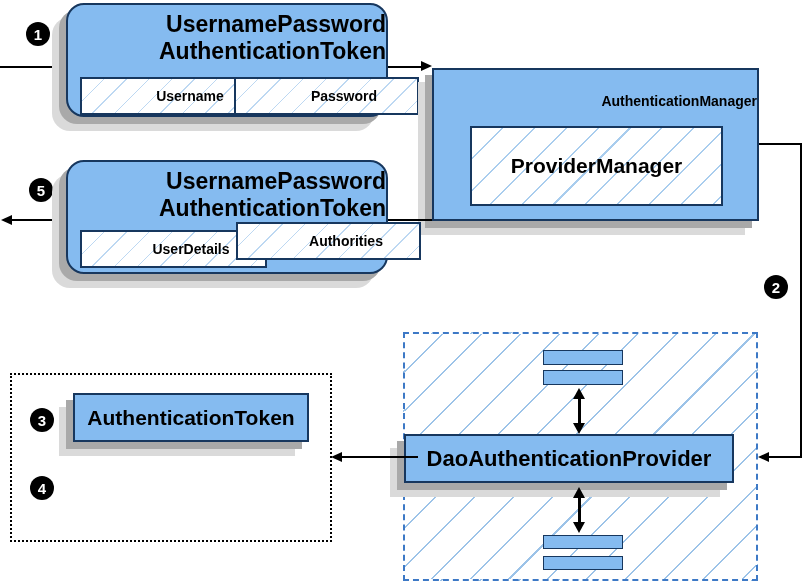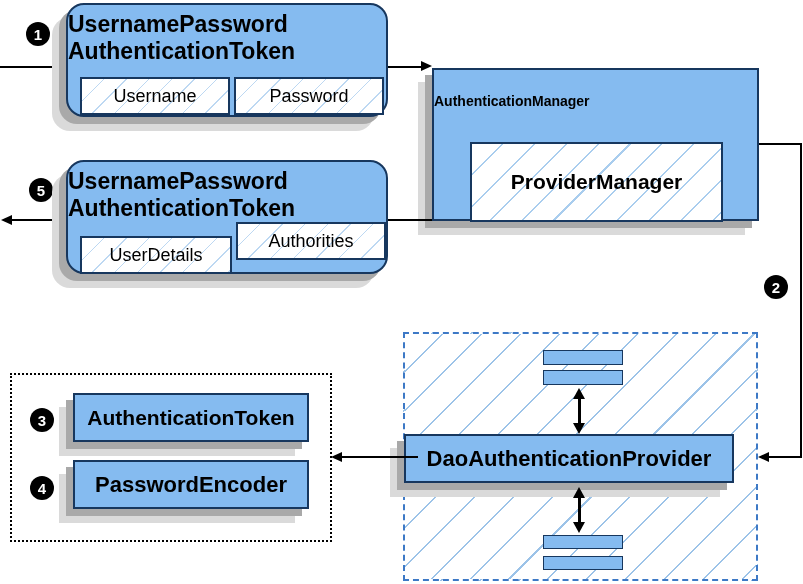--- a/index.html
+++ b/index.html
@@ -22,24 +22,24 @@
   .dotted-box{border:2px dotted #000;background:#fff;}
   
   .hline{position:absolute;height:2px;background:#000;}
   .vline{position:absolute;width:2px;background:#000;}
   .tri{position:absolute;width:0;height:0;}
   .tri-r{border-top:5px solid transparent;border-bottom:5px solid transparent;border-left:11px solid #000;}
   .tri-l{border-top:5px solid transparent;border-bottom:5px solid transparent;border-right:11px solid #000;}
   .tri-u{border-left:6px solid transparent;border-right:6px solid transparent;border-bottom:11px solid #000;}
   .tri-d{border-left:6px solid transparent;border-right:6px solid transparent;border-top:11px solid #000;}
   
-  .tk-title{position:absolute;left:0;right:0;text-align:left;font-weight:bold;
+  .tk-title{position:absolute;left:0;right:0;text-align:right;font-weight:bold;
     font-size:23px;line-height:27px;}
   .field{position:absolute;border:2px solid #17375e;display:flex;align-items:center;
-    justify-content:center;font-weight:normal;font-size:18px;white-space:nowrap;}
+    justify-content:center;font-weight:bold;font-size:14px;white-space:nowrap;padding-left:35px;}
   .bar-label{display:flex;align-items:center;justify-content:center;
     font-weight:bold;white-space:nowrap;}
   .heading{position:absolute;text-align:center;font-weight:bold;font-size:21px;line-height:26px;}
   
   .badge{position:absolute;width:24px;height:24px;border-radius:50%;background:#000;
     color:#fff;font-weight:bold;font-size:15px;display:flex;align-items:center;
     justify-content:center;}
 </style>
 </head>
 <body>
@@ -54,39 +54,39 @@
     <div class="tk-title" style="top:33px;">AuthenticationToken</div>
     <div class="field hatch-sm" style="left:12px;top:72px;width:146px;height:34px;">Username</div>
     <div class="field hatch-sm" style="left:166px;top:72px;width:146px;height:34px;">Password</div>
   </div>
 
   <div class="hline" style="left:388px;top:66px;width:33px;"></div>
   <div class="tri tri-r" style="left:421px;top:61px;"></div>
 
   <div class="abs blue-box shadow" style="left:432px;top:68px;width:327px;height:153px;">
     <div class="tk-title" style="top:18px;font-size:14px;">AuthenticationManager</div>
-    <div class="abs hatch-md bar-label" style="left:36px;top:56px;width:253px;height:80px;border:2px solid #17375e;font-size:21px;margin-top:16px;">ProviderManager</div>
+    <div class="abs hatch-md bar-label" style="left:36px;top:56px;width:253px;height:80px;border:2px solid #17375e;font-size:21px;">ProviderManager</div>
   </div>
 
   <div class="hline" style="left:759px;top:143px;width:43px;"></div>
   <div class="vline" style="left:800px;top:143px;height:315px;"></div>
   <div class="hline" style="left:769px;top:456px;width:33px;"></div>
   <div class="tri tri-l" style="left:758px;top:452px;"></div>
   <div class="badge" style="left:764px;top:275px;">2</div>
 
   <div class="hline" style="left:388px;top:219px;width:44px;"></div>
 
   <div class="badge" style="left:29px;top:178px;">5</div>
   <div class="hline" style="left:11px;top:219px;width:55px;"></div>
   <div class="tri tri-l" style="left:1px;top:215px;"></div>
 
   <div class="abs blue-box rounded shadow" style="left:66px;top:160px;width:322px;height:114px;">
     <div class="tk-title" style="top:6px;">UsernamePassword</div>
     <div class="tk-title" style="top:33px;">AuthenticationToken</div>
-    <div class="field hatch-sm" style="left:12px;top:74px;width:148px;height:34px;">UserDetails</div>
+    <div class="field hatch-sm" style="left:12px;top:68px;width:148px;height:34px;">UserDetails</div>
     <div class="field hatch-sm" style="left:168px;top:60px;width:146px;height:34px;">Authorities</div>
   </div>
 
 
   <div class="abs dashed-box hatch-lg" style="left:403px;top:332px;width:355px;height:249px;"></div>
 
   <div class="abs blue-box" style="left:543px;top:350px;width:80px;height:15px;border-width:1.5px;"></div>
   <div class="abs blue-box" style="left:543px;top:370px;width:80px;height:15px;border-width:1.5px;"></div>
 
   <div class="vline" style="left:578px;top:397px;height:30px;width:3px;"></div>
@@ -104,15 +104,14 @@
 
   <div class="hline" style="left:340px;top:456px;width:78px;"></div>
   <div class="tri tri-l" style="left:331px;top:452px;"></div>
 
   <div class="abs dotted-box" style="left:10px;top:373px;width:322px;height:169px;"></div>
 
   <div class="badge" style="left:30px;top:408px;">3</div>
   <div class="abs blue-box shadow bar-label" style="left:73px;top:393px;width:236px;height:49px;font-size:21px;">AuthenticationToken</div>
 
   <div class="badge" style="left:30px;top:476px;">4</div>
-  <div class="abs blue-box shadow bar-label" style="left:73px;top:460px;width:236px;height:49px;font-size:22px;">PasswordEncoder</div>
 
 </div>
 
 </body></html>

